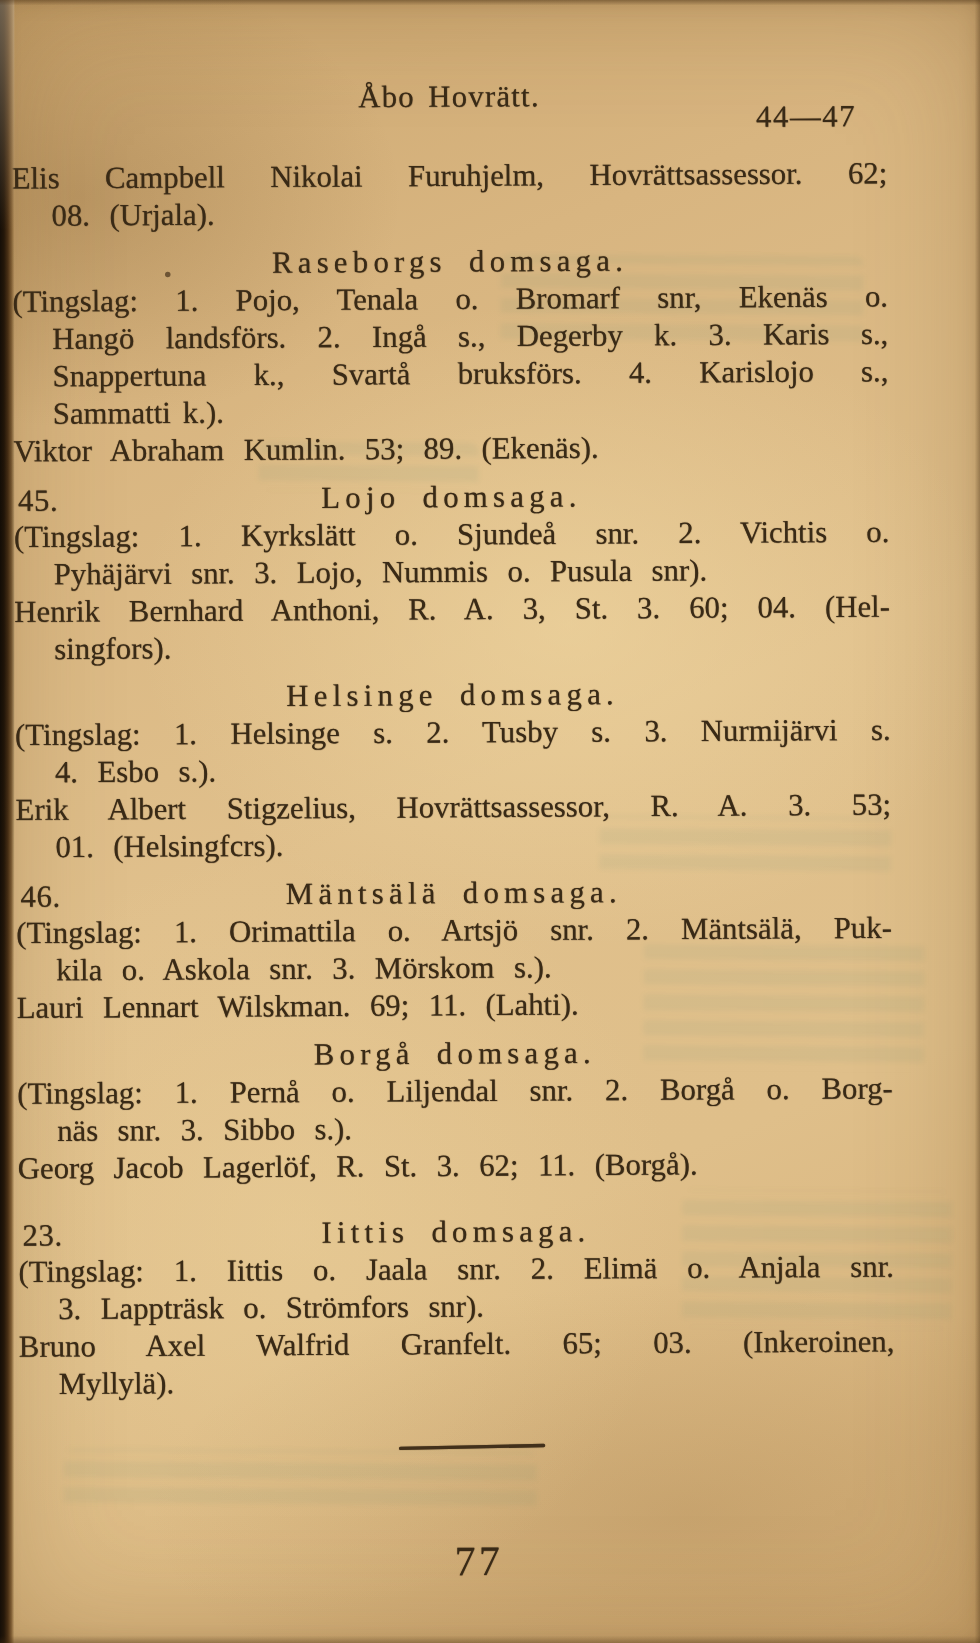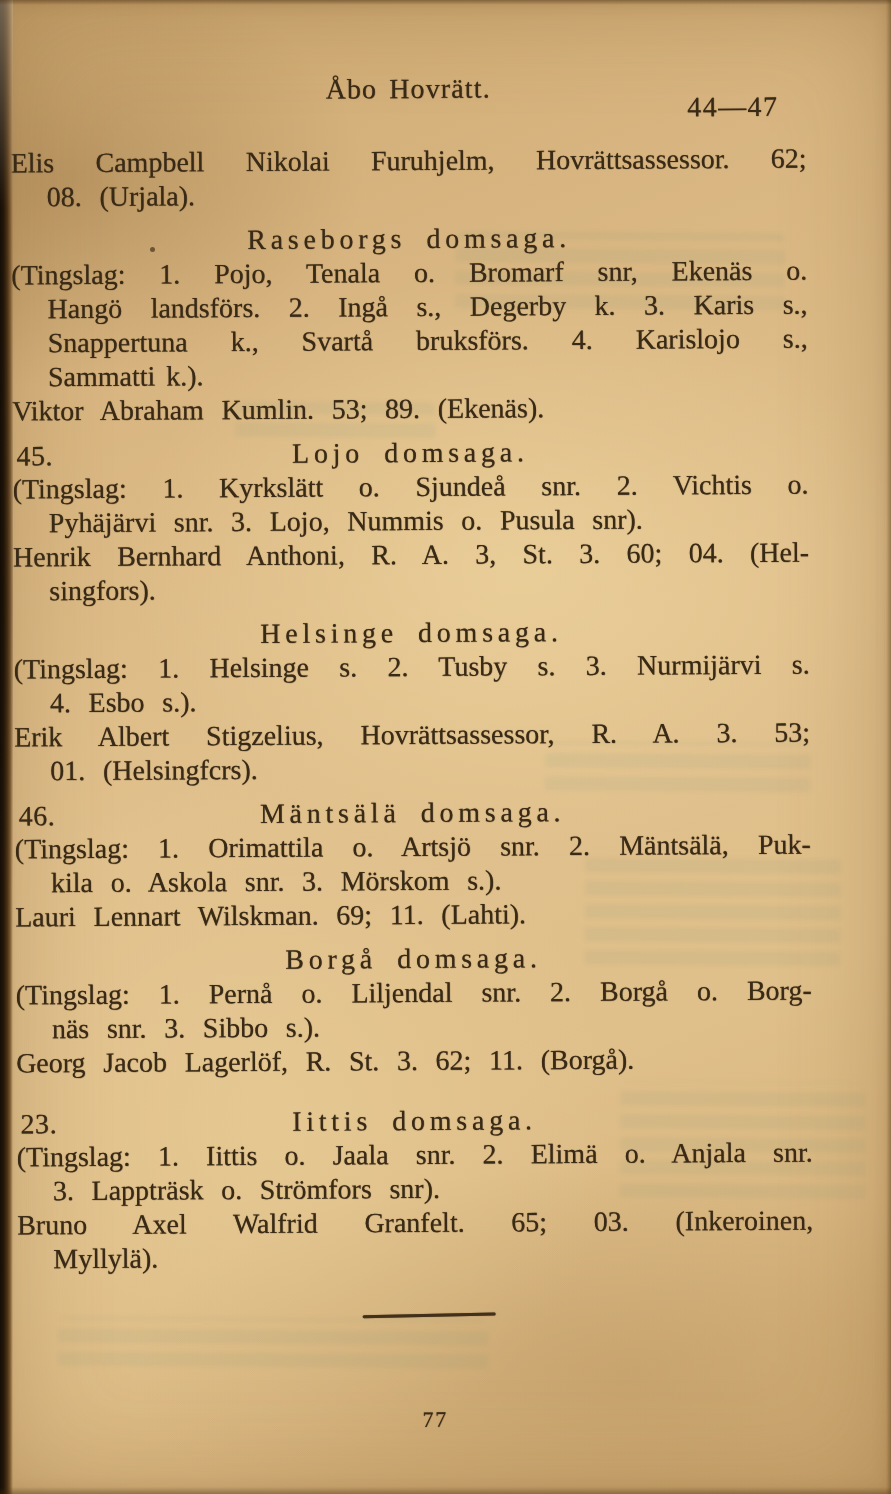--- a/index.html
+++ b/index.html
@@ -63,21 +63,21 @@
   .indent{padding-left:36px;}
   .just{text-align:justify;text-align-last:justify;}
   .wide{word-spacing:.38em;}
   .heading-row{position:relative;margin-top:10px;text-align:center;
     letter-spacing:.17em;word-spacing:.3em;}
   .heading-row.big-gap{margin-top:26px;}
   .sec-num{position:absolute;left:4px;top:1px;letter-spacing:.02em;}
   .divider{width:133px;height:3px;margin:40px 0 0 345px;border-radius:2px;
     background:#42301b;transform:rotate(-.8deg);box-shadow:0 0 1px rgba(66,48,27,.7);}
   .page-num{margin:86px 0 0 390px;width:54px;text-align:center;
-    font-size:22px;letter-spacing:.08em;}
+    font-size:38px;letter-spacing:.08em;}
 </style>
 </head>
 <body>
 
 <div class="scan">
   <div class="ghost g1"></div>
   <div class="ghost g2"></div>
   <div class="ghost g3"></div>
   <div class="ghost g4"></div>
   <div class="ghost g5"></div>

